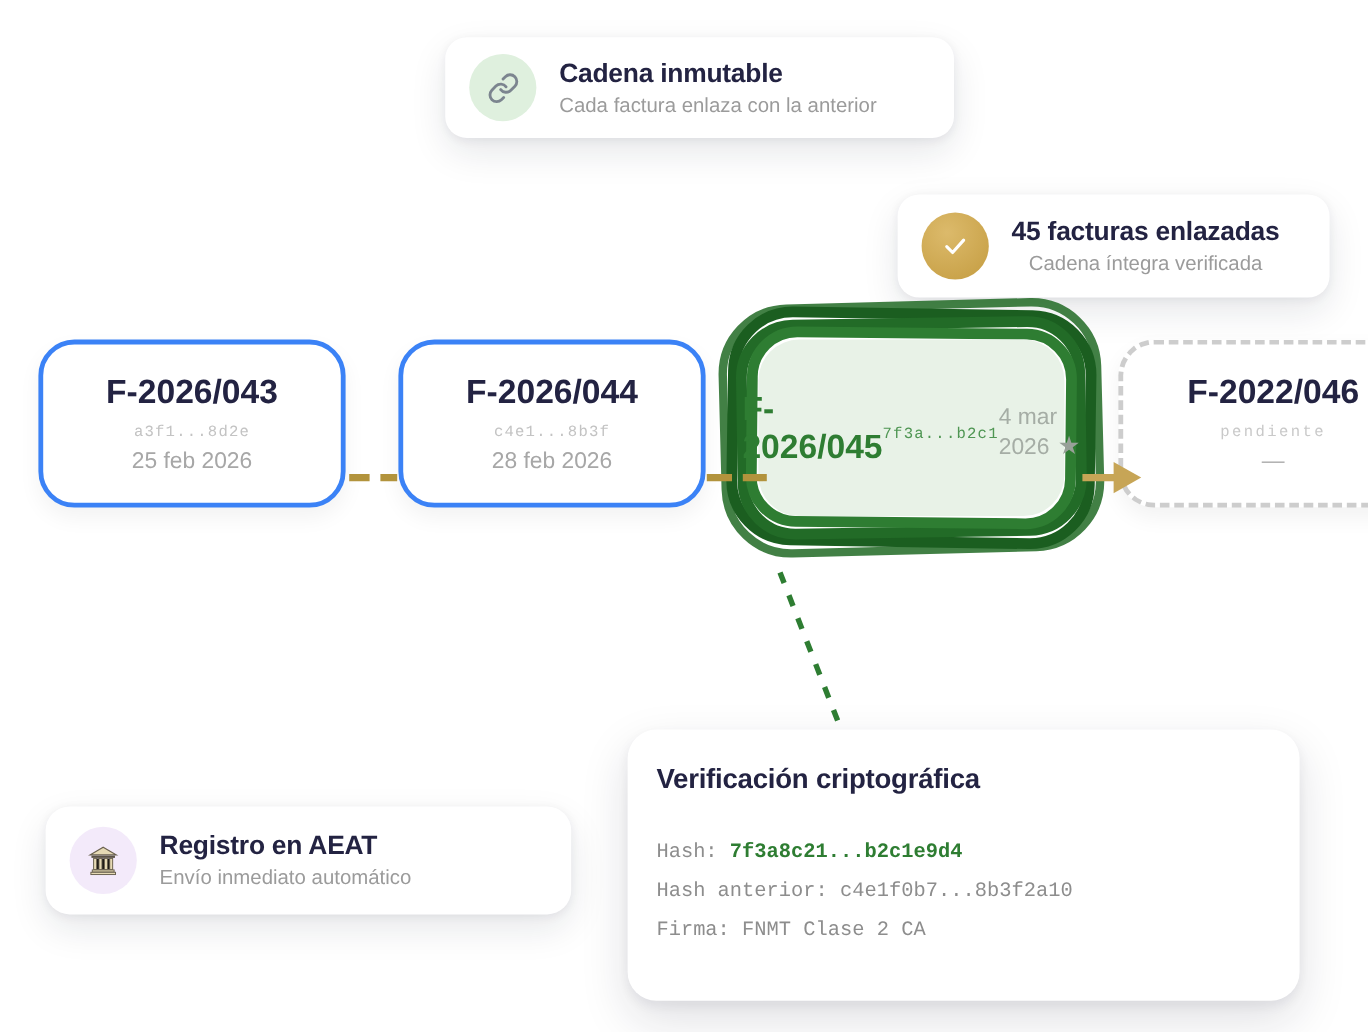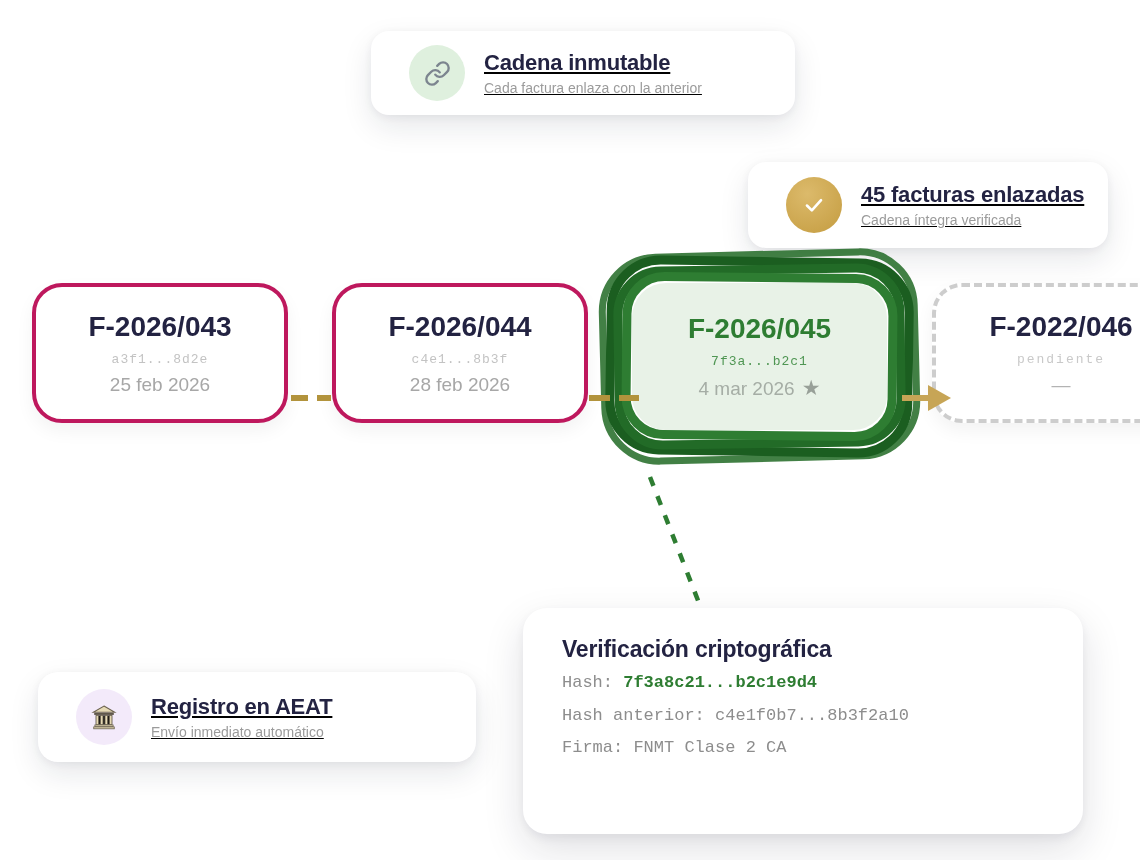--- a/index.html
+++ b/index.html
@@ -6,42 +6,42 @@
   html,body { background:#ffffff; }
   #canvas {
     position:relative; width:1140px; height:860px; overflow:hidden;
     background:#ffffff; font-family:"Liberation Sans", sans-serif;
   }
 
   
   .badge {
     position:absolute; background:#fff; border-radius:18px;
     box-shadow:0 12px 30px rgba(20,25,50,.10), 0 2px 8px rgba(20,25,50,.06);
-    display:flex; align-items:center; gap:19px; padding-left:38px;text-decoration:underline;
+    display:flex; align-items:center; gap:19px; padding-left:20px;
   }
   .badge-circle {
     width:56px; height:56px; border-radius:50%; flex:0 0 56px;
     display:flex; align-items:center; justify-content:center;
   }
   .badge-title { font-size:22px; font-weight:bold; color:#232342; letter-spacing:-.2px; }
-  .badge-sub   { font-size:14px; color:#9b9b9b; margin-top:4px; }
+  .badge-sub   { font-size:17px; color:#9b9b9b; margin-top:4px;text-align:center; }
 
   #badge-chain    { left:371px; top:31px;  width:424px; height:84px; }
   #badge-chain .badge-circle { background:#dff0de; }
   #badge-verified { left:748px; top:162px; width:360px; height:86px; }
   #badge-verified .badge-circle {
     background:radial-gradient(circle at 38% 30%, #dcba6b, #c49c40);
   }
   #badge-aeat     { left:38px;  top:672px; width:438px; height:90px; border-radius:20px; }
   #badge-aeat .badge-circle { background:#f3eafa; }
 
   
   .inv-card {
     position:absolute; top:283px; width:256px; height:140px;
-    background:#fff; border:4px solid #be185d; border-radius:30px;
+    background:#fff; border:4px solid #3b82f6; border-radius:30px;
     box-shadow:0 8px 18px rgba(0,0,0,.05);
     display:flex; flex-direction:column; align-items:center; justify-content:center;
     z-index:2;
   }
   #inv-043 { left:32px; }
   #inv-044 { left:332px; }
   #inv-046 { left:932px; width:258px; border:4px dashed #cdcdcd; }
 
   .inv-id   { font-size:28px; font-weight:bold; color:#232342; }
   .inv-hash { font-family:"Liberation Mono", monospace; font-size:13px;
@@ -52,40 +52,40 @@
 
   
   #hl-wrap { position:absolute; left:632px; top:283px; width:255px; height:147px; z-index:2; }
   .ring { position:absolute; border-style:solid; pointer-events:none; }
   .r1 { inset:-10px; border-width:9px; border-color:#2e7d32; border-radius:42px; transform:rotate(.6deg); }
   .r2 { inset:-18px; border-width:9px; border-color:#226b27; border-radius:48px; transform:rotate(-.9deg); }
   .r3 { inset:-26px; border-width:9px; border-color:#1b5e20; border-radius:54px; transform:rotate(.9deg); }
   .r4 { inset:-32px; border-width:7px; border-color:rgba(33,106,37,.85); border-radius:58px; transform:rotate(-1.5deg); }
   #hl-card {
     position:absolute; inset:0; background:#e8f2e7; border-radius:34px;
-    display:flex; flex-direction:column; align-items:center; justify-content:center;
+    display:flex; flex-direction:row; align-items:center; justify-content:center;
   }
   #hl-card .inv-id   { color:#2e7d32; }
   #hl-card .inv-hash { color:#4f9653; }
   #hl-card .inv-date { color:#a5ada5; }
   #hl-card .star     { color:#98a098; margin-left:7px; font-size:21px; }
 
   
   #verify-card {
     position:absolute; left:523px; top:608px; width:560px; height:226px;
     background:#fff; border-radius:24px;
     box-shadow:0 16px 40px rgba(20,25,50,.13), 0 4px 10px rgba(20,25,50,.06);
-    padding:28px 30px 0 39px; z-index:2;
+    padding:28px 30px 0 24px; z-index:2;
   }
   #verify-title { font-size:23px; font-weight:bold; color:#232342; letter-spacing:-.2px; }
   .v-line {
     font-family:"Liberation Mono", monospace; font-size:17px; color:#8d8d8d;
     line-height:32.5px;
   }
-  .v-lines { margin-top:4px; }
+  .v-lines { margin-top:32px; }
   .v-green { color:#2e7d32; font-weight:bold; }
 
   
   #overlay { position:absolute; left:0; top:0; z-index:40; pointer-events:none; }
 
   .icon-svg { display:block; }
 </style>
 </head>
 <body>
 

